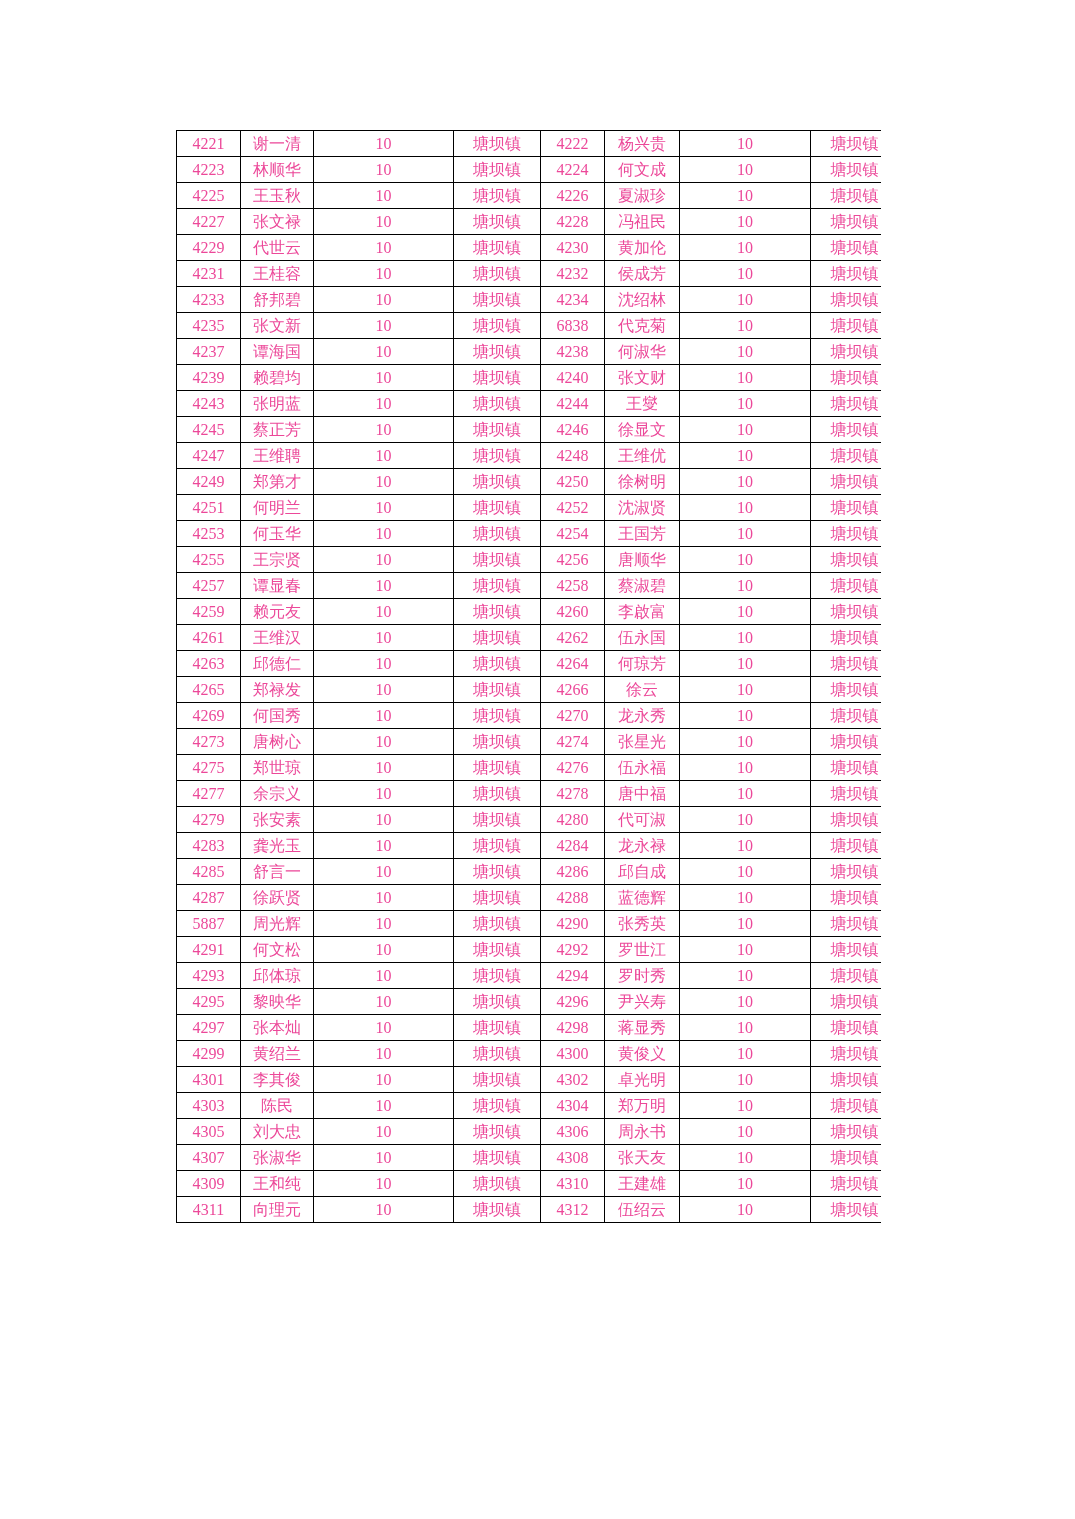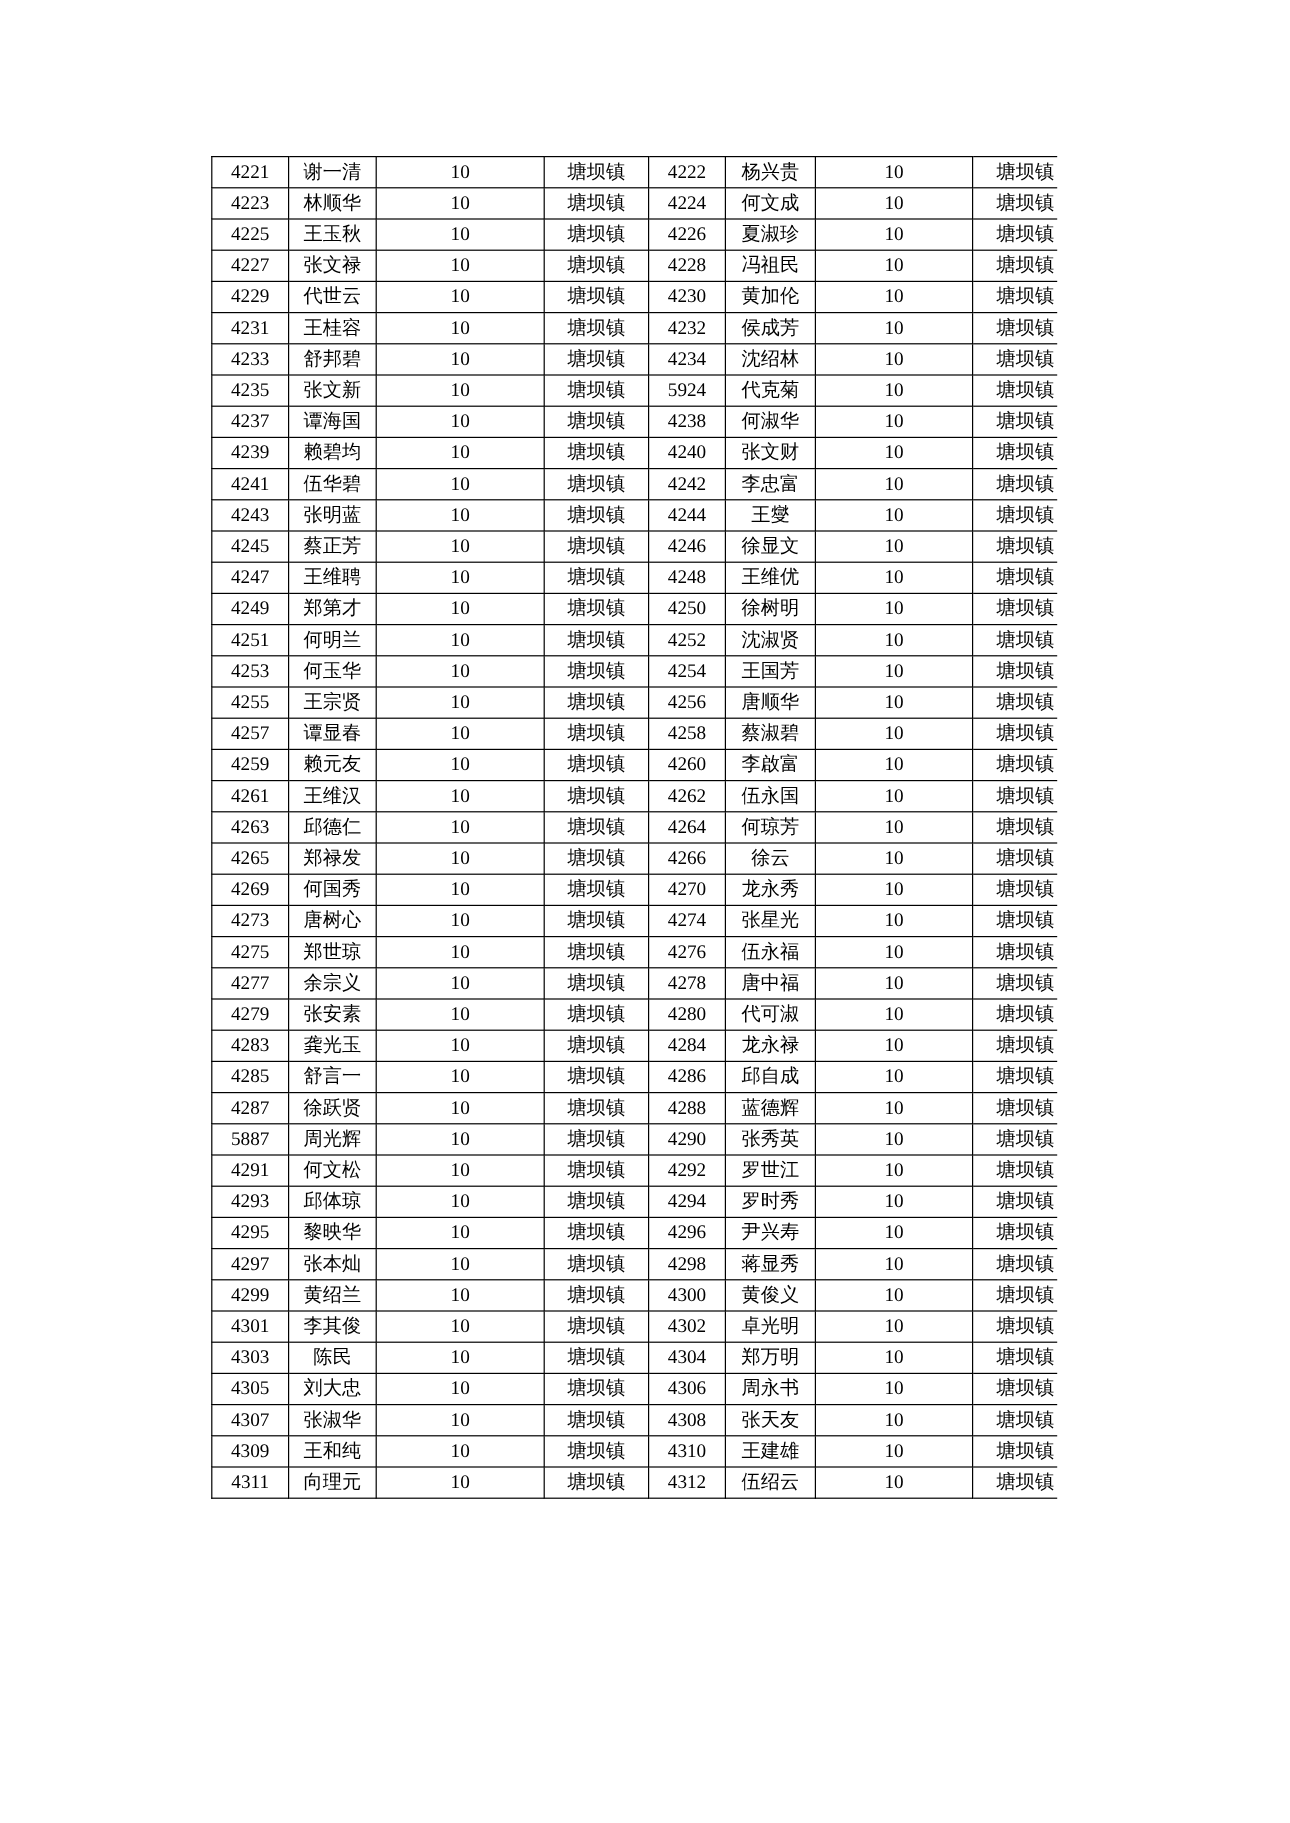--- a/index.html
+++ b/index.html
@@ -6,21 +6,21 @@
     margin: 0;
     padding: 0;
     background: #ffffff;
   }
   .page {
     position: relative;
     width: 881px;
     height: 1519px;
     background: #ffffff;
     font-family: "Liberation Serif", "DejaVu Serif", serif;
-    color: #000000;
+    color: #ec4899;
     overflow: hidden;
   }
   table.roster {
     position: absolute;
     left: 176px;
     top: 130px;
     width: 722px;
     border-collapse: collapse;
     table-layout: fixed;
   }
@@ -128,21 +128,21 @@
           <td>4234</td>
           <td>沈绍林</td>
           <td>10</td>
           <td>塘坝镇</td>
         </tr>
         <tr>
           <td>4235</td>
           <td>张文新</td>
           <td>10</td>
           <td>塘坝镇</td>
-          <td>5924</td>
+          <td>6838</td>
           <td>代克菊</td>
           <td>10</td>
           <td>塘坝镇</td>
         </tr>
         <tr>
           <td>4237</td>
           <td>谭海国</td>
           <td>10</td>
           <td>塘坝镇</td>
           <td>4238</td>
@@ -150,30 +150,20 @@
           <td>10</td>
           <td>塘坝镇</td>
         </tr>
         <tr>
           <td>4239</td>
           <td>赖碧均</td>
           <td>10</td>
           <td>塘坝镇</td>
           <td>4240</td>
           <td>张文财</td>
-          <td>10</td>
-          <td>塘坝镇</td>
-        </tr>
-        <tr>
-          <td>4241</td>
-          <td>伍华碧</td>
-          <td>10</td>
-          <td>塘坝镇</td>
-          <td>4242</td>
-          <td>李忠富</td>
           <td>10</td>
           <td>塘坝镇</td>
         </tr>
         <tr>
           <td>4243</td>
           <td>张明蓝</td>
           <td>10</td>
           <td>塘坝镇</td>
           <td>4244</td>
           <td>王燮</td>

